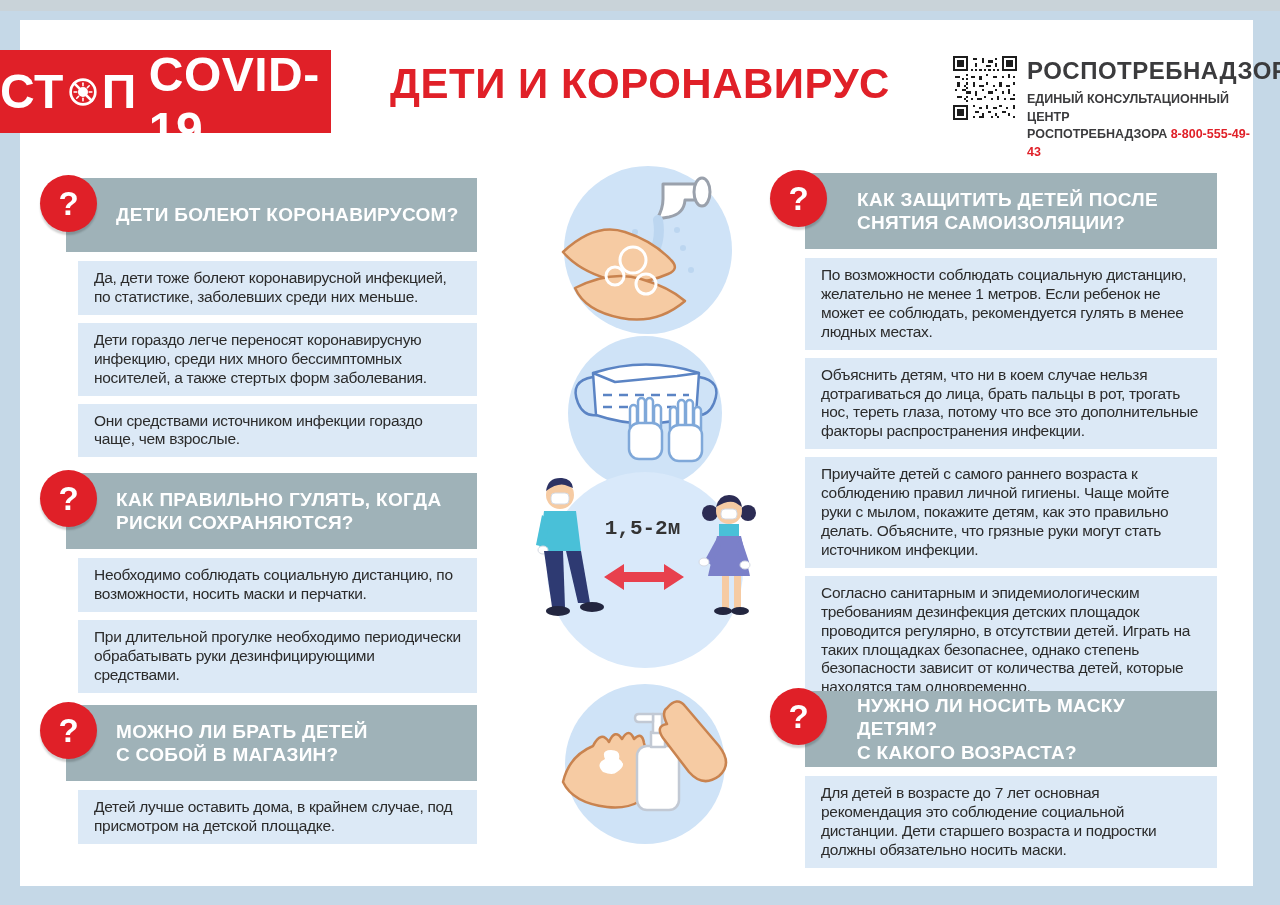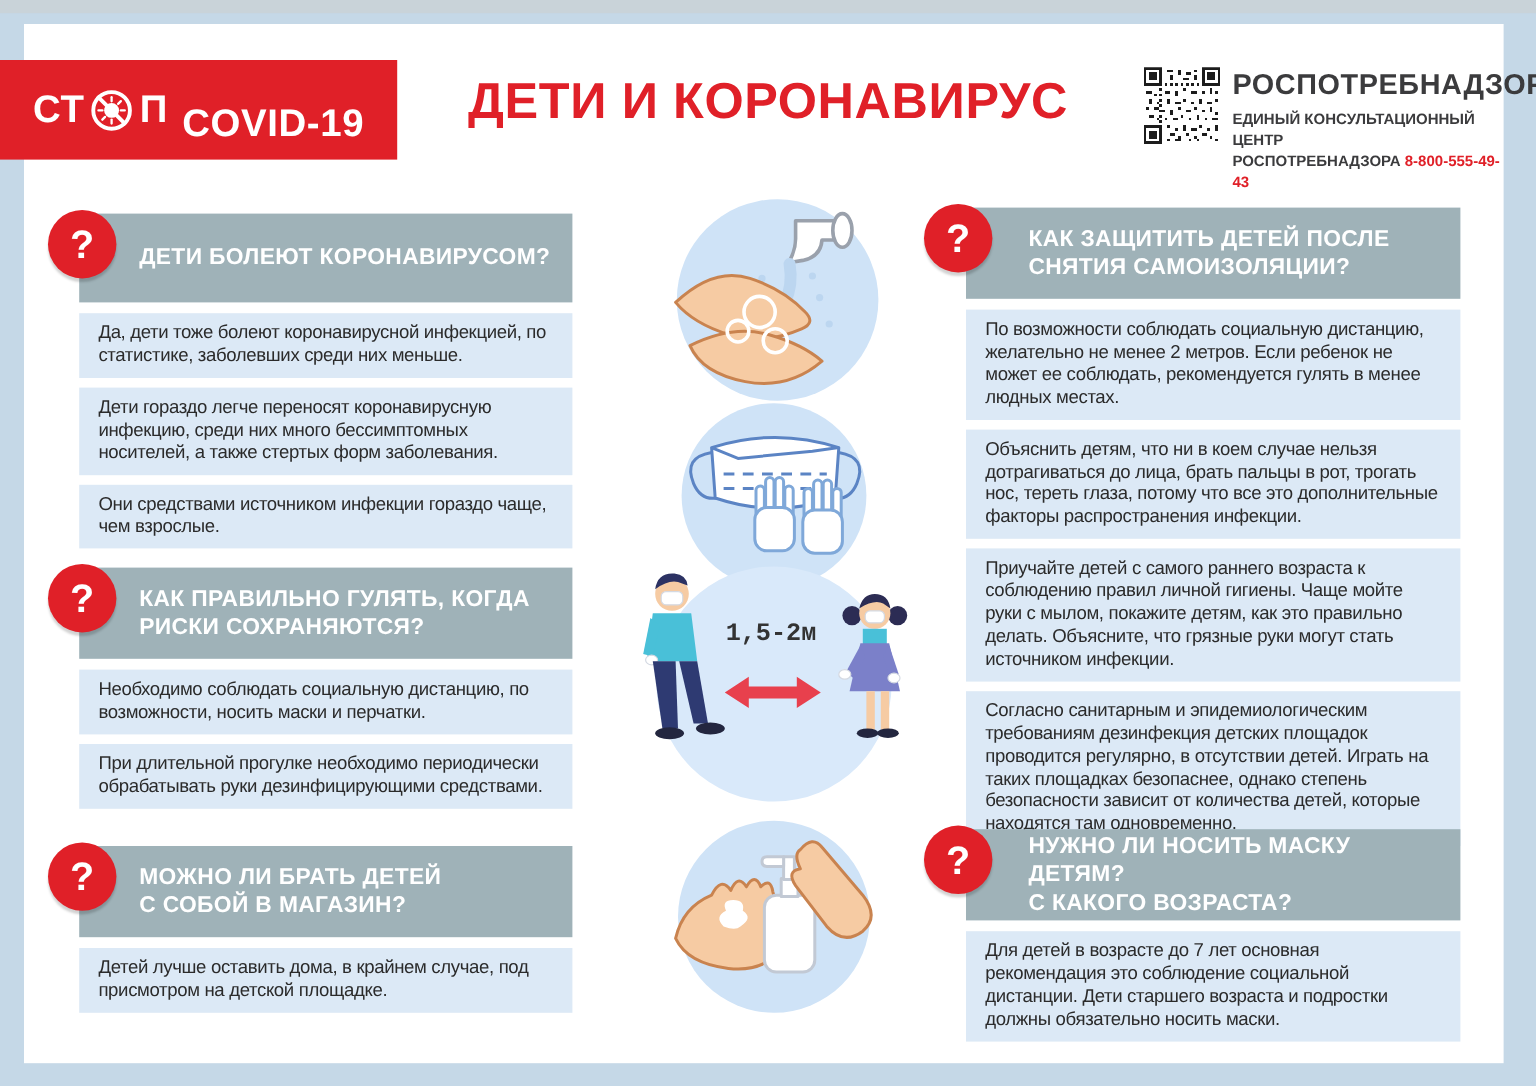--- a/index.html
+++ b/index.html
@@ -4,21 +4,21 @@
 <style>
   html,body{margin:0;padding:0;background:#eef2f5;}
   .poster{position:relative;width:1280px;height:905px;background:#c5d8e7;overflow:hidden;
           font-family:"Liberation Sans",sans-serif;-webkit-font-smoothing:antialiased;}
   .top-strip{position:absolute;left:0;top:0;width:100%;height:11px;background:#c9d3d9;}
   .page{position:absolute;left:20px;top:20px;width:1233px;height:866px;background:#ffffff;}
 
   
   .badge{position:absolute;left:0;top:50px;width:331px;height:83px;background:#e02028;
          display:flex;align-items:center;justify-content:center;color:#fff;
-         font-weight:bold;font-size:32px;letter-spacing:.5px;}
+         font-weight:bold;font-size:48px;letter-spacing:.5px;}
   .badge .covid{margin-left:12px;margin-top:21px;}
   .badge svg{margin:0 2px;}
   .title{position:absolute;left:350px;top:60px;width:580px;text-align:center;
          color:#e02028;font-weight:bold;font-size:42px;letter-spacing:.5px;white-space:nowrap;}
   .qr{position:absolute;left:953px;top:56px;width:64px;height:64px;}
   .agency{position:absolute;left:1027px;top:57px;width:230px;}
   .agency-name{font-size:24px;font-weight:bold;color:#3b3b3d;letter-spacing:.5px;margin-bottom:6px;}
   .agency-sub{font-size:12.5px;font-weight:bold;color:#3b3b3d;line-height:1.4;}
   .agency-sub .phone{color:#e02028;}
 
@@ -31,21 +31,21 @@
   .sec-r1{top:0;} .sec-r2{top:518px;}
   .qcircle{position:absolute;left:0;top:-3px;width:57px;height:57px;border-radius:50%;
            background:#e02028;color:#fff;font-size:33px;font-weight:bold;
            display:flex;align-items:center;justify-content:center;
            box-shadow:0 3px 2px rgba(0,0,0,.18);z-index:2;}
   .qbar{margin-left:26px;background:#9fb2b8;color:#fff;font-weight:bold;font-size:19px;
         line-height:1.22;display:flex;align-items:center;box-sizing:border-box;
         padding:0 18px 0 50px;white-space:pre-line;letter-spacing:.3px;}
   .col-right .qbar{margin-left:35px;padding-left:52px;}
   .qbar.h1{height:74px;} .qbar.h2{height:76px;}
-  .abox{margin:9px 0 0 26px;background:#dce9f6;color:#2b2b2b;font-size:15.5px;
+  .abox{margin:9px 0 0 38px;background:#dce9f6;color:#2b2b2b;font-size:15.5px;
         line-height:1.22;letter-spacing:-0.3px;padding:8px 16px;box-sizing:border-box;}
   .abox + .abox{margin-top:8px;}
   .col-right .abox{margin-left:35px;}
 
   
   .illu{position:absolute;font-family:Liberation Mono, monospace;}
   #illu-wash{left:545px;top:160px;}
   #illu-mask{left:545px;top:333px;}
   #illu-dist{left:520px;top:465px;}
   #illu-sani{left:545px;top:672px;}
@@ -207,21 +207,21 @@
       <div class="abox">Детей лучше оставить дома, в крайнем случае, под присмотром на детской площадке.</div>
     </div>
   </div>
 
   <div class="col col-right">
 
     <div class="sec sec-r1">
       <div class="qcircle">?</div>
       <div class="qbar h2">КАК ЗАЩИТИТЬ ДЕТЕЙ ПОСЛЕ
 СНЯТИЯ САМОИЗОЛЯЦИИ?</div>
-      <div class="abox">По возможности соблюдать социальную дистанцию, желательно не менее 2 метров. Если ребенок не может ее соблюдать, рекомендуется гулять в менее людных местах.</div>
+      <div class="abox">По возможности соблюдать социальную дистанцию, желательно не менее 1 метров. Если ребенок не может ее соблюдать, рекомендуется гулять в менее людных местах.</div>
       <div class="abox">Объяснить детям, что ни в коем случае нельзя дотрагиваться до лица, брать пальцы в рот, трогать нос, тереть глаза, потому что все это дополнительные факторы распространения инфекции.</div>
       <div class="abox">Приучайте детей с самого раннего возраста к соблюдению правил личной гигиены. Чаще мойте руки с мылом, покажите детям, как это правильно делать. Объясните, что грязные руки могут стать источником инфекции.</div>
       <div class="abox">Согласно санитарным и эпидемиологическим требованиям дезинфекция детских площадок проводится регулярно, в отсутствии детей. Играть на таких площадках безопаснее, однако степень безопасности зависит от количества детей, которые находятся там одновременно.</div>
     </div>
 
     <div class="sec sec-r2">
       <div class="qcircle">?</div>
       <div class="qbar h2">НУЖНО ЛИ НОСИТЬ МАСКУ ДЕТЯМ?
 С КАКОГО ВОЗРАСТА?</div>
       <div class="abox">Для детей в возрасте до 7 лет основная рекомендация это соблюдение социальной дистанции. Дети старшего возраста и подростки должны обязательно носить маски.</div>

